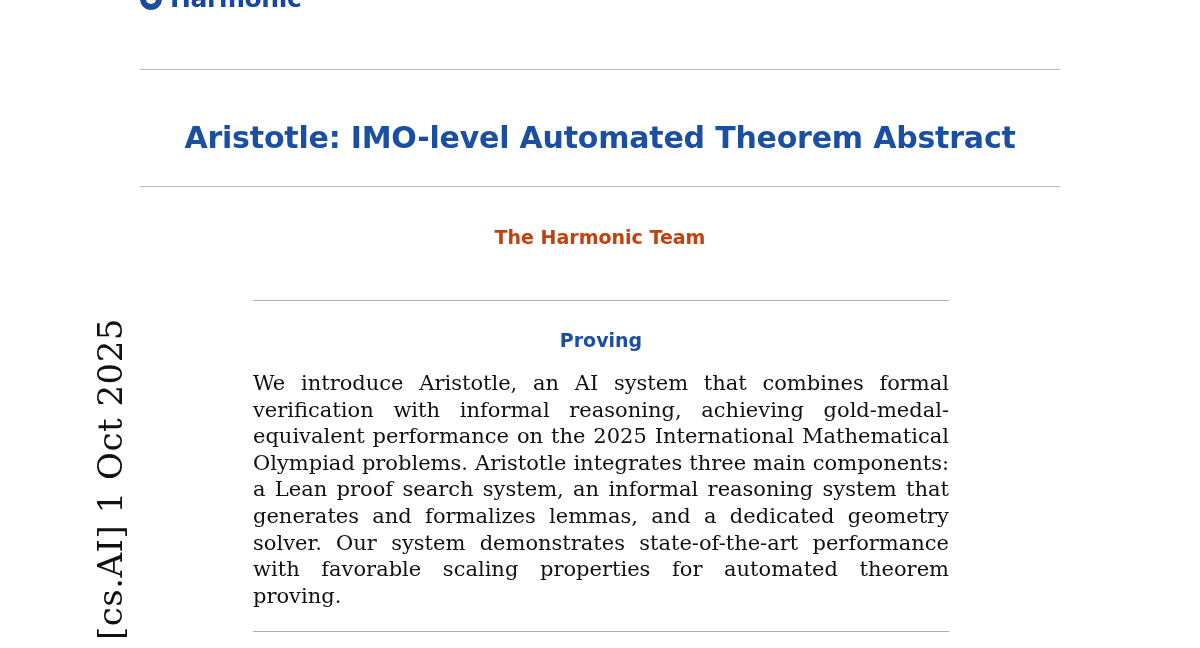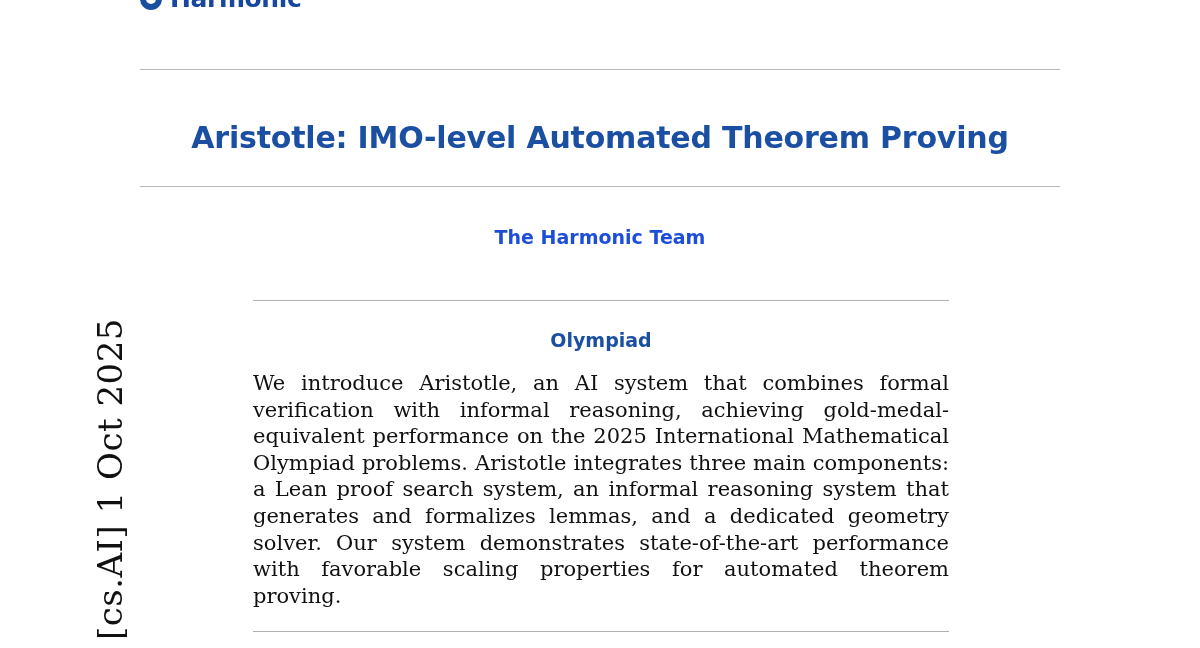--- a/index.html
+++ b/index.html
@@ -110,21 +110,21 @@
 
   .authors {
     position: absolute;
     left: 0px;
     top: 226px;
     width: 920px;
     text-align: center;
     font-family: "DejaVu Sans", sans-serif;
     font-weight: bold;
     font-size: 19px;
-    color: #1d4ed8;
+    color: #c2410c;
   }
 
   .abstract-block {
     position: absolute;
     left: 113px;
     top: 300px;
     width: 696px;
   }
   .thin-rule {
     width: 696px;
@@ -162,26 +162,26 @@
 
 <div class="page">
 
   <div class="logo-row">
     <span class="logo-mark"></span>
     <span class="logo-text">Harmonic</span>
   </div>
 
   <div class="rule top"></div>
 
-  <h1 class="paper-title">Aristotle: IMO-level Automated Theorem Proving</h1>
+  <h1 class="paper-title">Aristotle: IMO-level Automated Theorem Abstract</h1>
 
   <div class="rule bottom"></div>
 
   <div class="authors">The Harmonic Team</div>
 
   <div class="abstract-block">
     <div class="thin-rule"></div>
-    <div class="abstract-heading">Olympiad</div>
+    <div class="abstract-heading">Proving</div>
     <p class="abstract-body">We introduce Aristotle, an AI system that combines formal verification with informal reasoning, achieving gold-medal-equivalent performance on the 2025 International Mathematical Olympiad problems. Aristotle integrates three main components: a Lean proof search system, an informal reasoning system that generates and formalizes lemmas, and a dedicated geometry solver. Our system demonstrates state-of-the-art performance with favorable scaling properties for automated theorem proving.</p>
     <div class="thin-rule abstract-rule-bottom"></div>
   </div>
 
 </div>
 
 </body></html>

